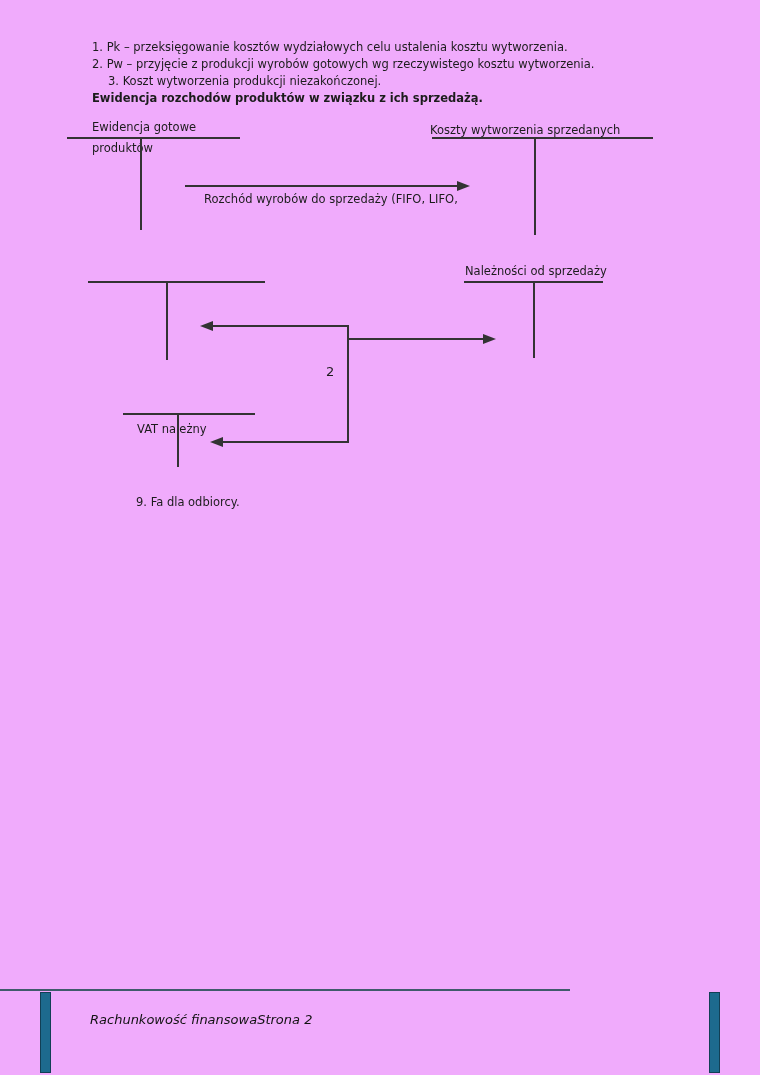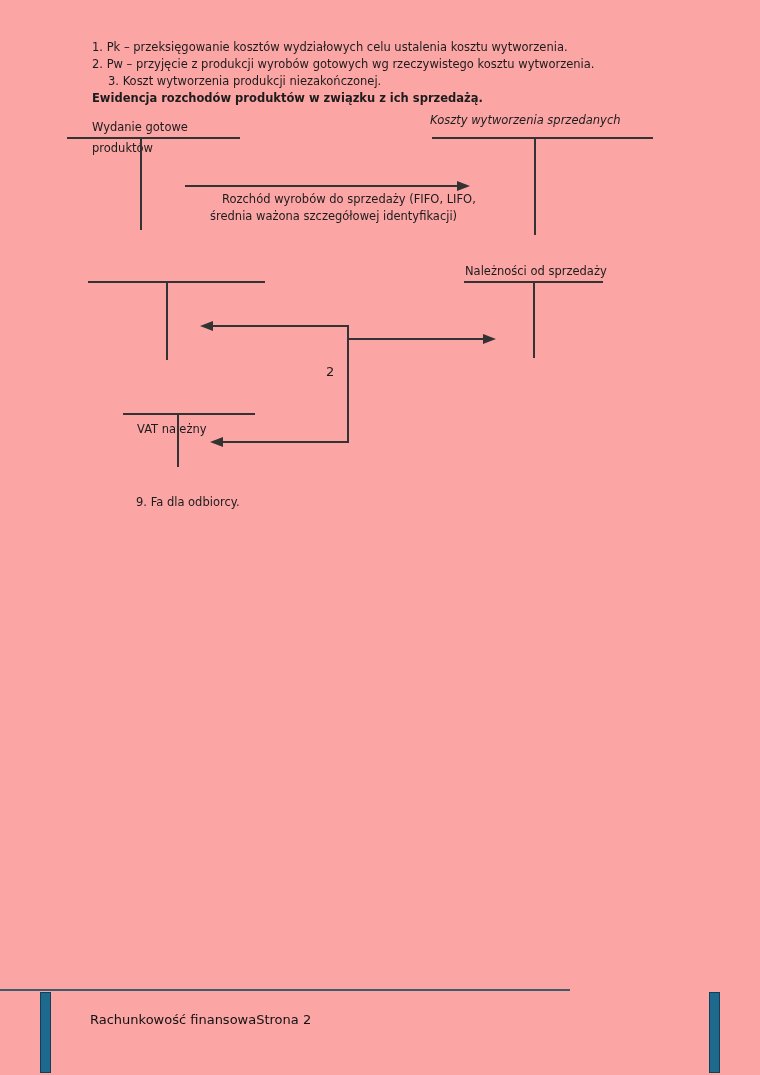--- a/index.html
+++ b/index.html
@@ -6,21 +6,21 @@
     margin: 0;
     padding: 0;
     background: #ffffff;
     font-family: "DejaVu Sans", "Liberation Sans", sans-serif;
     color: #1c1c1c;
   }
   .page {
     position: relative;
     width: 760px;
     height: 1075px;
-    background: #fca5a5;
+    background: #f0abfc;
     overflow: hidden;
   }
   .abs { position: absolute; }
   .txt {
     font-size: 11.5px;
     line-height: 17px;
     white-space: nowrap;
     color: #1c1c1c;
   }
   .bold { font-weight: bold; }
@@ -58,33 +58,32 @@
 </head>
 <body>
 
 <div class="page">
 
   <div class="abs txt" style="left:92px; top:39px;">1. Pk – przeksięgowanie kosztów wydziałowych celu ustalenia kosztu wytworzenia.</div>
   <div class="abs txt" style="left:92px; top:56px;text-align:center;">2. Pw – przyjęcie z produkcji wyrobów gotowych wg rzeczywistego kosztu wytworzenia.</div>
   <div class="abs txt" style="left:108px; top:73px;">3. Koszt wytworzenia produkcji niezakończonej.</div>
   <div class="abs txt bold" style="left:92px; top:90px;text-align:center;">Ewidencja rozchodów produktów w związku z ich sprzedażą.</div>
 
-  <div class="abs txt" style="left:92px; top:119px;">Wydanie gotowe</div>
+  <div class="abs txt" style="left:92px; top:119px;">Ewidencja gotowe</div>
   <div class="abs hline" style="left:67px; top:137px; width:173px;"></div>
   <div class="abs txt" style="left:92px; top:140px;">produktów</div>
   <div class="abs vline" style="left:140px; top:138px; height:92px;"></div>
 
-  <div class="abs txt" style="left:430px; top:112px;font-style:italic;">Koszty wytworzenia sprzedanych</div>
+  <div class="abs txt" style="left:430px; top:122px;">Koszty wytworzenia sprzedanych</div>
   <div class="abs hline" style="left:432px; top:137px; width:221px;"></div>
   <div class="abs vline" style="left:534px; top:138px; height:97px;"></div>
 
   <div class="abs hline" style="left:185px; top:185px; width:272px;"></div>
   <div class="abs head-right" style="left:457px; top:181px;"></div>
-  <div class="abs txt" style="left:222px; top:191px;text-align:center;">Rozchód wyrobów do sprzedaży (FIFO, LIFO,</div>
-  <div class="abs txt" style="left:210px; top:208px;">średnia ważona szczegółowej identyfikacji)</div>
+  <div class="abs txt" style="left:204px; top:191px;text-align:center;">Rozchód wyrobów do sprzedaży (FIFO, LIFO,</div>
 
   <div class="abs hline" style="left:88px; top:281px; width:177px;"></div>
   <div class="abs vline" style="left:166px; top:282px; height:78px;"></div>
 
   <div class="abs txt" style="left:465px; top:263px;">Należności od sprzedaży</div>
   <div class="abs hline" style="left:464px; top:281px; width:139px;"></div>
   <div class="abs vline" style="left:533px; top:282px; height:76px;"></div>
 
   <div class="abs vline" style="left:347px; top:325px; height:118px;"></div>
 
@@ -101,15 +100,15 @@
   <div class="abs vline" style="left:177px; top:414px; height:53px;"></div>
 
   <div class="abs hline" style="left:222px; top:441px; width:127px;"></div>
   <div class="abs head-left" style="left:210px; top:437px;"></div>
 
   <div class="abs txt" style="left:136px; top:494px;">9. Fa dla odbiorcy.</div>
 
   <div class="abs footer-rule" style="left:0px; top:989px; width:570px;"></div>
   <div class="abs footer-bar" style="left:40px; top:992px;"></div>
   <div class="abs footer-bar" style="left:709px; top:992px;"></div>
-  <div class="abs footer-text" style="left:90px; top:1012px;"><span>Rachunkowość finansowa</span><span>Strona 2</span></div>
+  <div class="abs footer-text" style="left:90px; top:1012px;font-style:italic;"><span>Rachunkowość finansowa</span><span>Strona 2</span></div>
 
 </div>
 
 </body></html>

